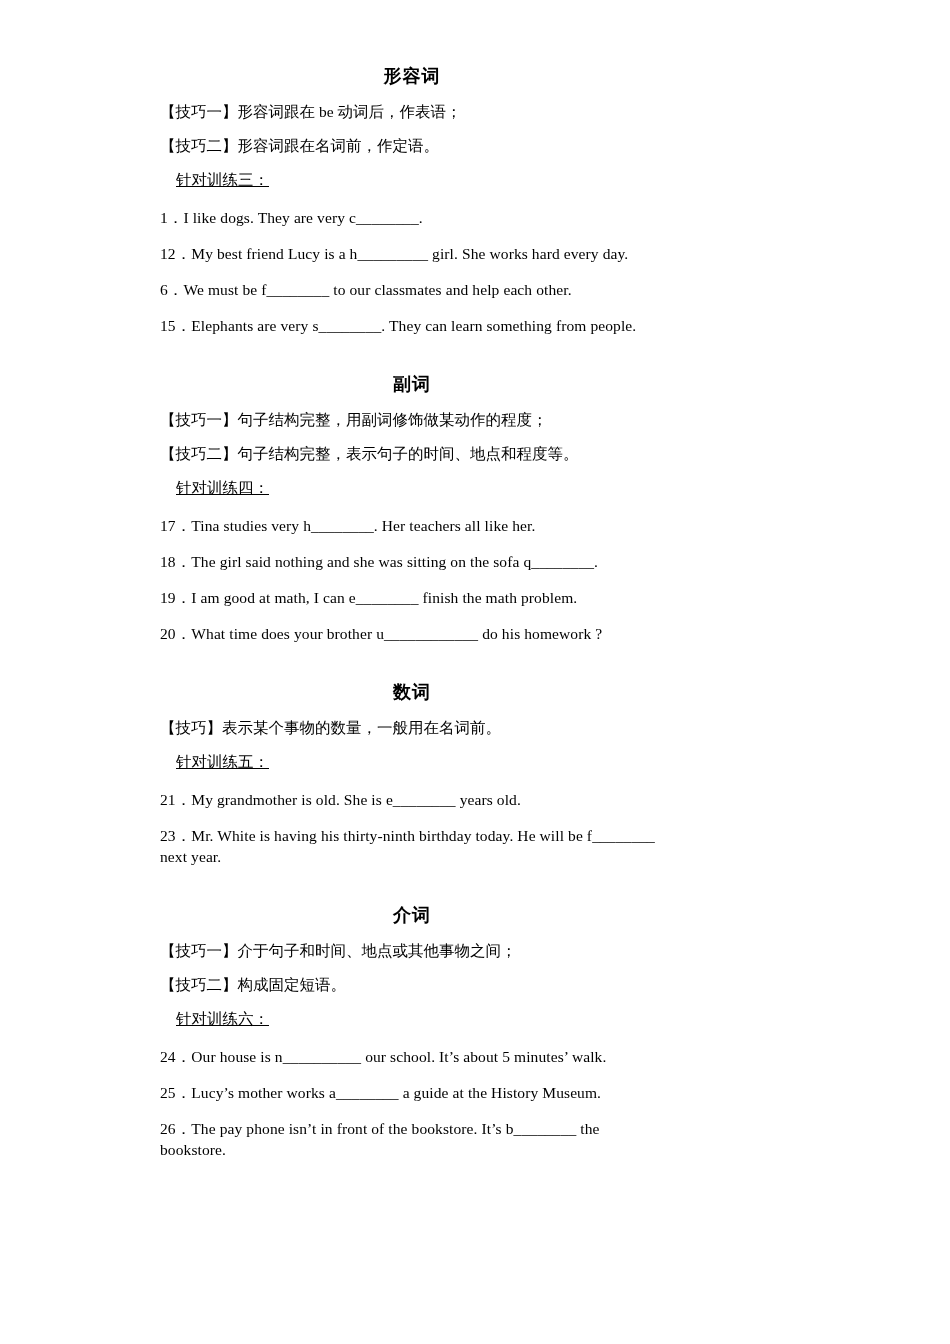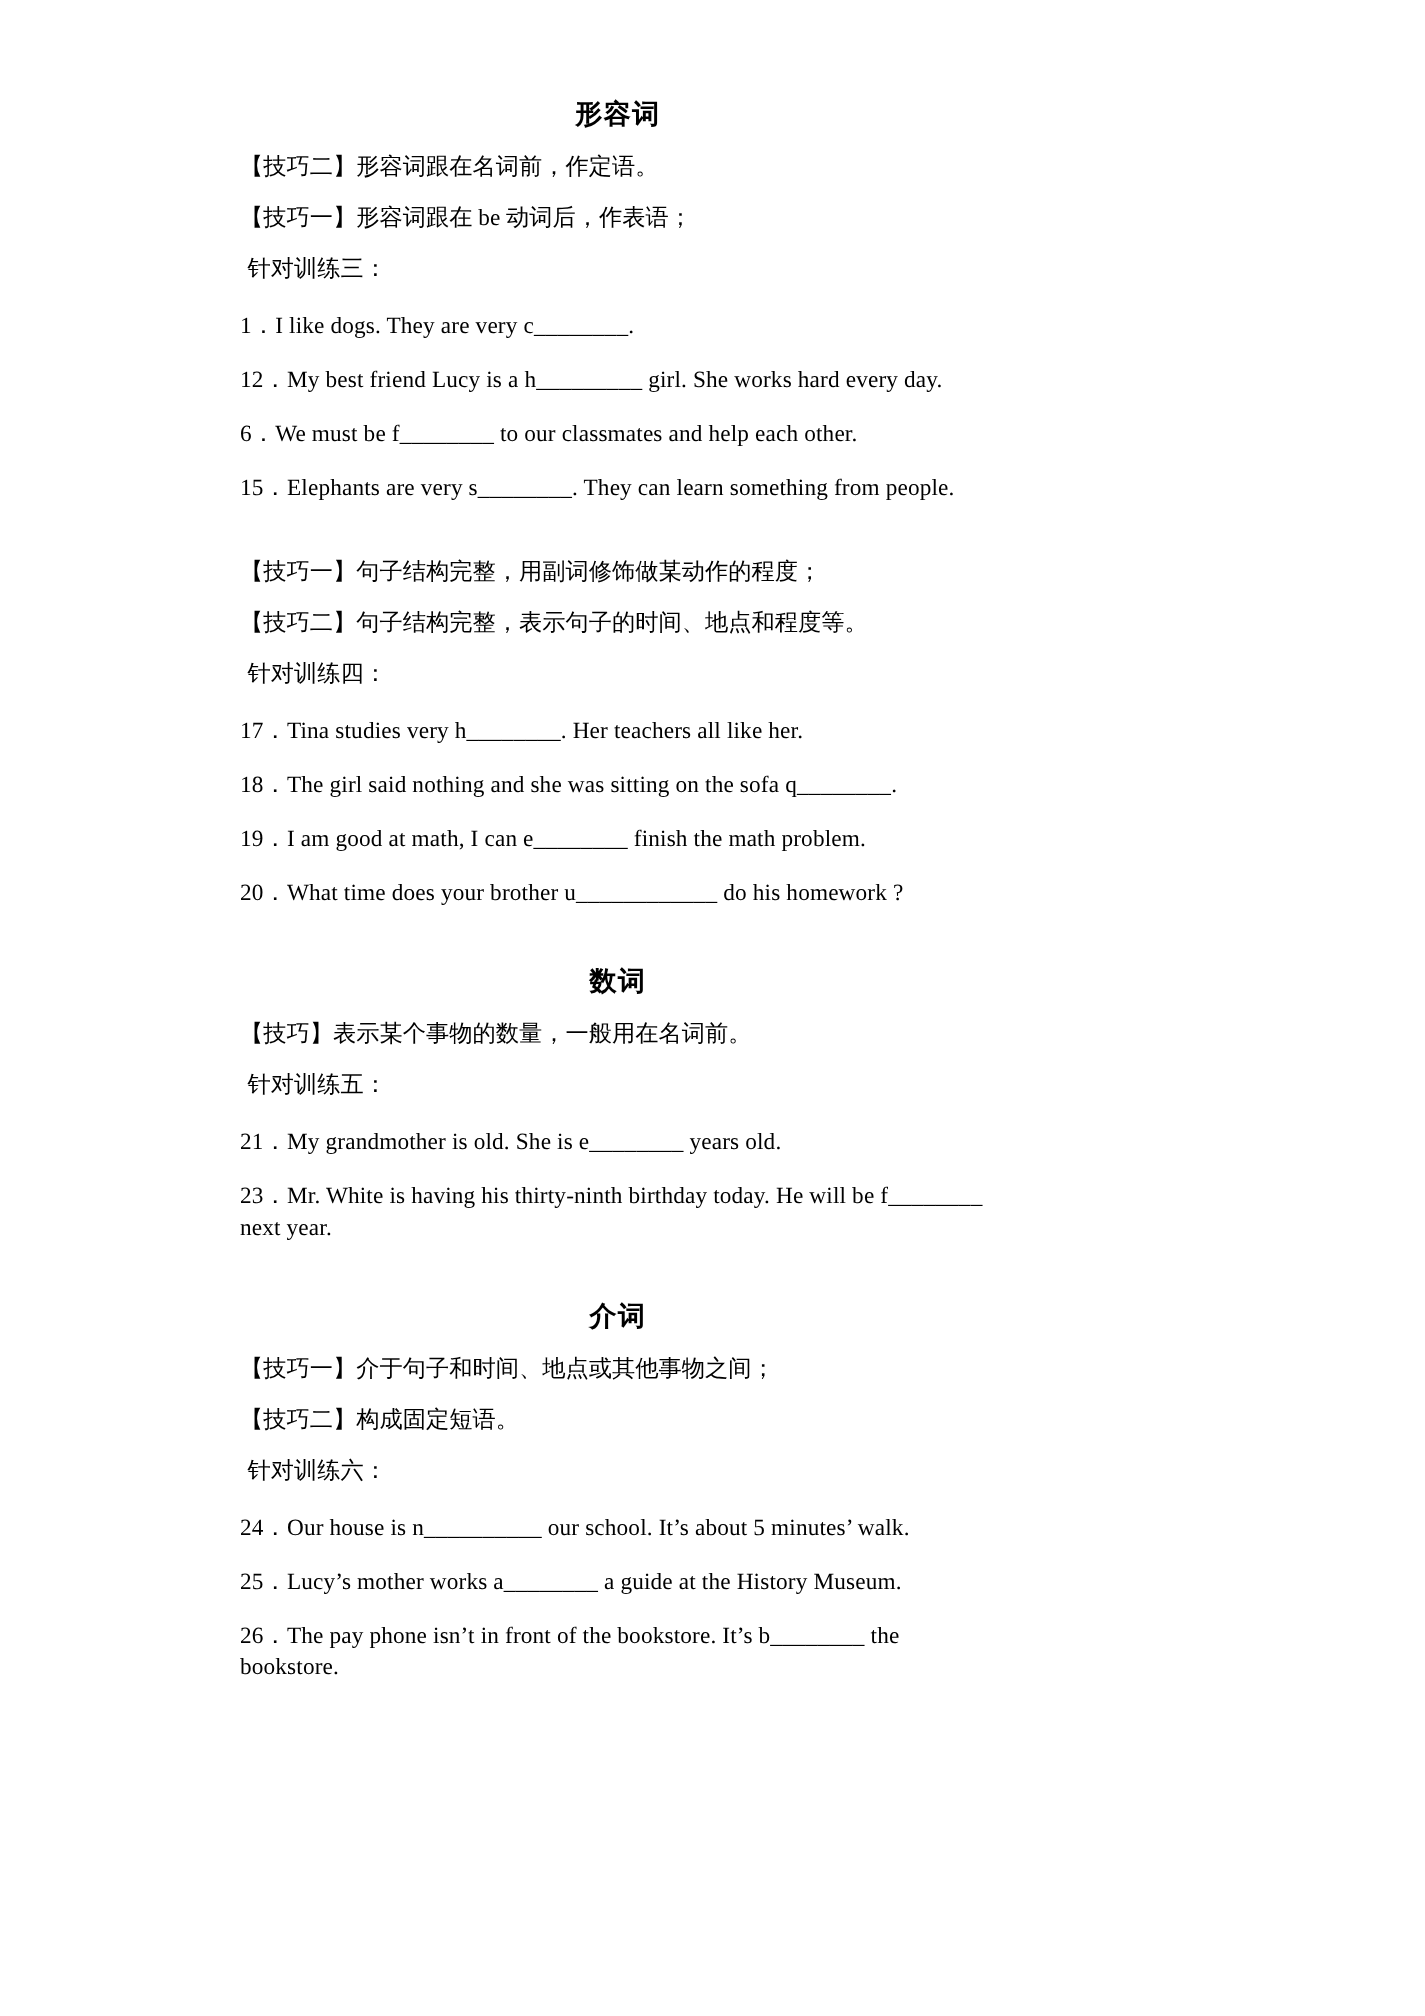--- a/index.html
+++ b/index.html
@@ -26,46 +26,48 @@
     font-weight: bold;
     margin: 0 0 14px 0;
     line-height: 24px;
     letter-spacing: 1px;
   }
   .tip {
     margin: 0 0 14px 0;
     line-height: 20px;
   }
   .practice-label {
-    margin: 0 0 17px 5px;
+    margin: 0 0 17px 16px;
     line-height: 20px;
+    text-decoration: underline;
   }
   .item {
     margin: 0 0 15px 0;
     line-height: 21px;
     letter-spacing: 0.1px;
   }
 </style>
 </head>
 <body>
 
 <div class="page">
 
   <div class="section first">
     <h2 class="section-title">形容词</h2>
+    <p class="tip">【技巧一】形容词跟在 be 动词后，作表语；</p>
     <p class="tip">【技巧二】形容词跟在名词前，作定语。</p>
-    <p class="tip">【技巧一】形容词跟在 be 动词后，作表语；</p>
     <p class="practice-label">针对训练三：</p>
     <p class="item">1．I like dogs. They are very c________.</p>
     <p class="item">12．My best friend Lucy is a h_________ girl. She works hard every day.</p>
     <p class="item">6．We must be f________ to our classmates and help each other.</p>
     <p class="item">15．Elephants are very s________. They can learn something from people.</p>
   </div>
 
   <div class="section">
+    <h2 class="section-title">副词</h2>
     <p class="tip">【技巧一】句子结构完整，用副词修饰做某动作的程度；</p>
     <p class="tip">【技巧二】句子结构完整，表示句子的时间、地点和程度等。</p>
     <p class="practice-label">针对训练四：</p>
     <p class="item">17．Tina studies very h________. Her teachers all like her.</p>
     <p class="item">18．The girl said nothing and she was sitting on the sofa q________.</p>
     <p class="item">19．I am good at math, I can e________ finish the math problem.</p>
     <p class="item">20．What time does your brother u____________ do his homework ?</p>
   </div>
 
   <div class="section">

